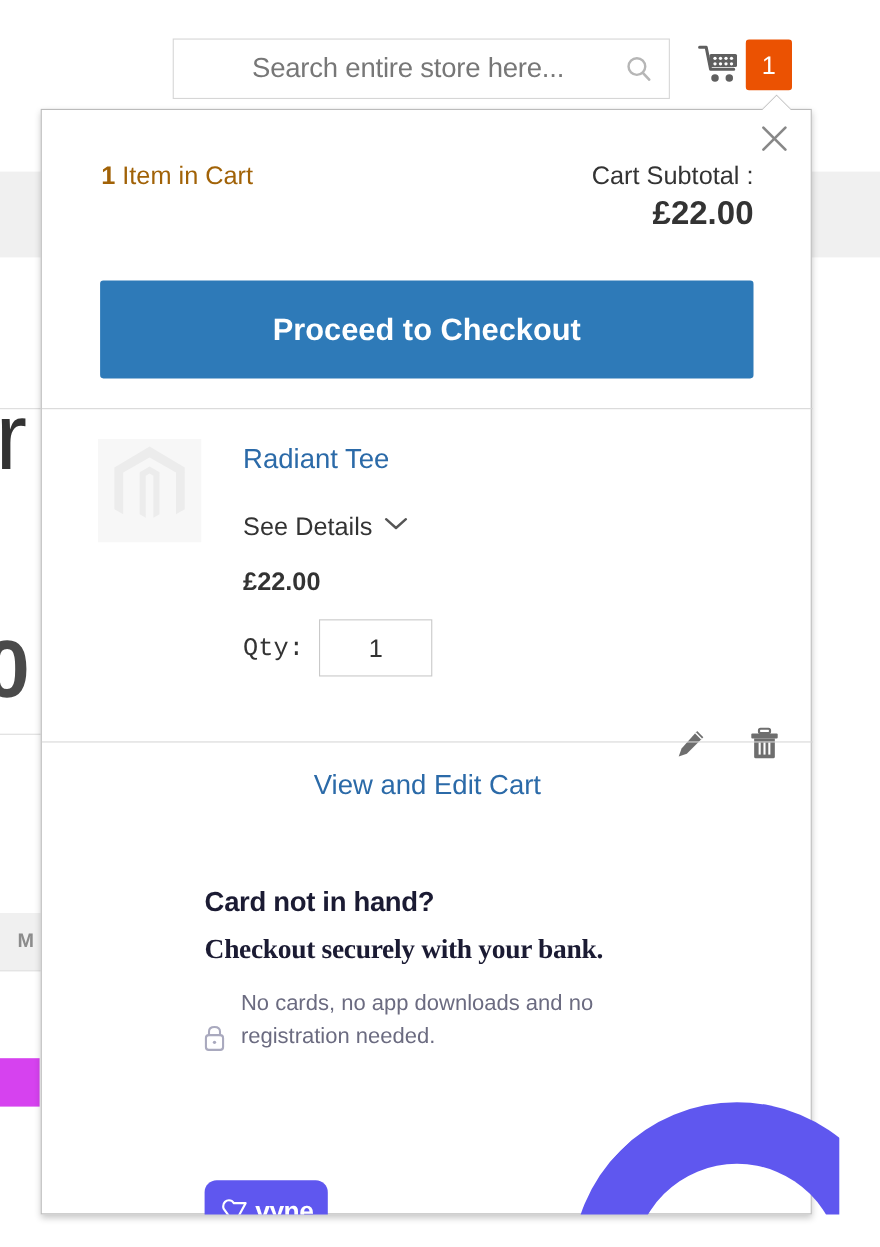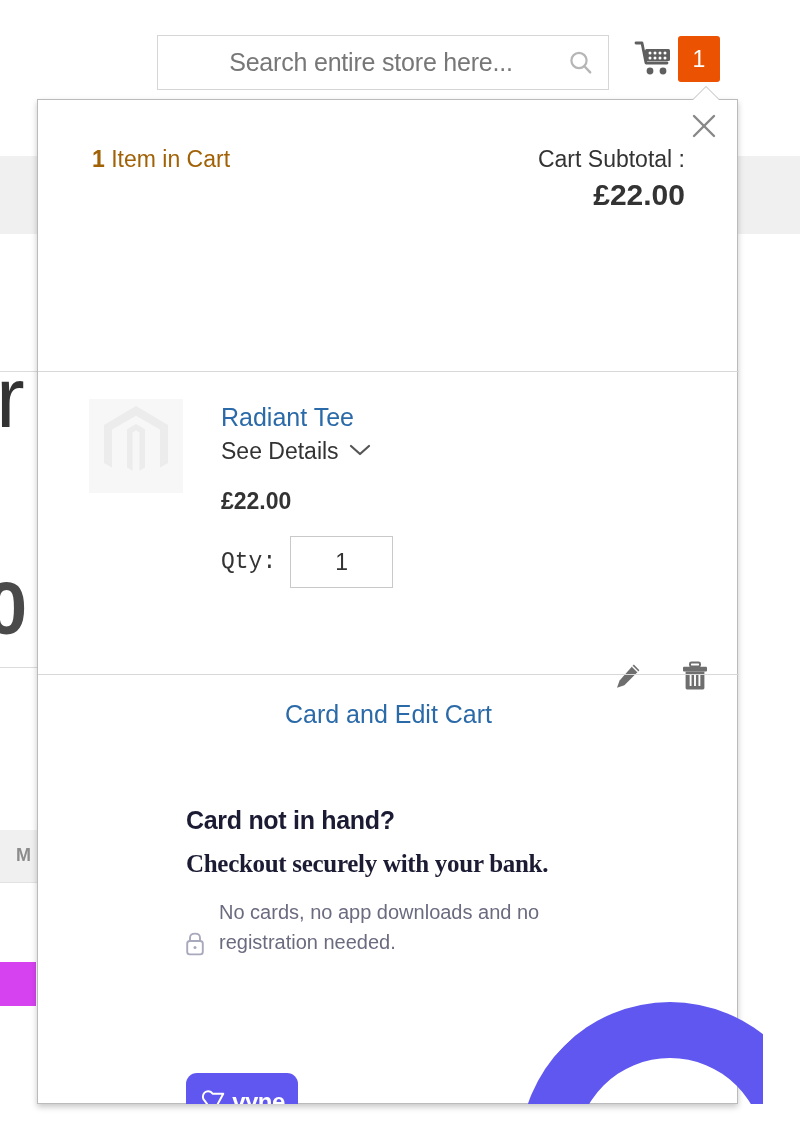--- a/index.html
+++ b/index.html
@@ -292,21 +292,21 @@
     line-height: 34px;
     text-decoration: none;
     font-family: "Liberation Sans", sans-serif;
     cursor: pointer;
     display: inline-block;
   }
   .see-details {
     display: flex;
     align-items: center;
     gap: 10px;
-    margin-top: 4px;
+    margin-top: 31px;
     cursor: pointer;
   }
   .see-details-label {
     font-size: 23px;
     color: #333333;
     font-family: "Liberation Sans", sans-serif;
   }
   .product-price {
     font-size: 23px;
     font-weight: bold;
@@ -527,20 +527,21 @@
   <div class="minicart-summary">
     <div class="items-count">
       <b>1</b><span> Item in Cart</span>
     </div>
     <div class="subtotal-wrap">
       <div class="subtotal-label">Cart Subtotal :</div>
       <div class="subtotal-value">£22.00</div>
     </div>
   </div>
 
+  <button class="checkout-btn">Proceed to Checkout</button>
 
   <div class="divider divider-1"></div>
 
   <div class="product-row">
     <div class="product-thumb">
       <span>
         <svg width="72" height="80" viewBox="0 0 72 80" fill="none">
           <path d="M36 2 L68 21 L68 59 L60 63.5 L60 25.6 L36 11.8 L12 25.6 L12 63.5 L4 59 L4 21 Z" fill="#ececec"></path>
           <path d="M36 20 L45 25.3 L45 63.5 L39.5 66.7 L39.5 28.5 L36 26.5 L32.5 28.5 L32.5 66.7 L27 63.5 L27 25.3 Z" fill="#ececec"></path>
         </svg>
@@ -581,21 +582,21 @@
             <line x1="14" y1="14" x2="14" y2="25"></line>
             <line x1="18.4" y1="14" x2="18.4" y2="25"></line>
           </g>
         </svg>
       </span>
     </div>
   </div>
 
   <div class="divider divider-2"></div>
 
-  <a class="view-edit-cart">Card and Edit Cart</a>
+  <a class="view-edit-cart">View and Edit Cart</a>
 
   <div class="vyne-promo">
     <div class="vyne-arc"></div>
 
     <div class="vyne-title">Card not in hand?</div>
     <div class="vyne-title-2">Checkout securely with your bank.</div>
 
     <div class="vyne-sub">
       <span class="lock-icon">
         <svg width="22" height="26" viewBox="0 0 22 26" fill="none">

